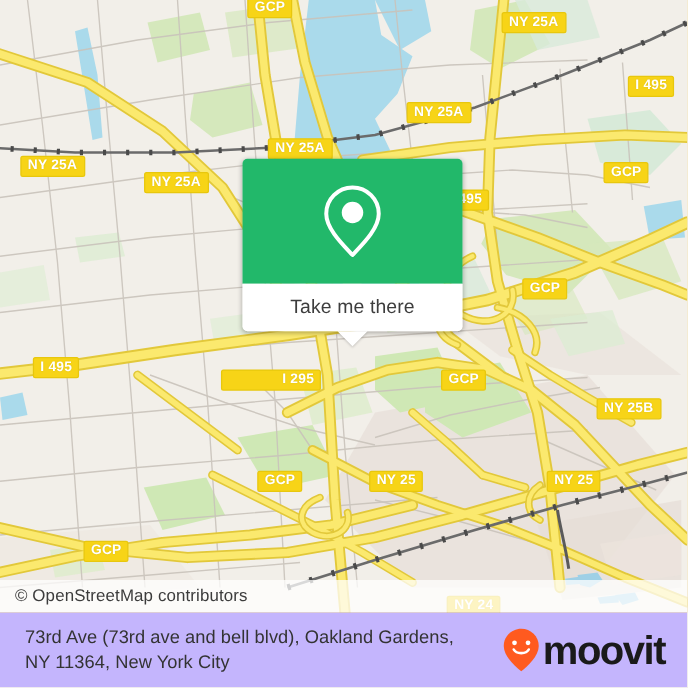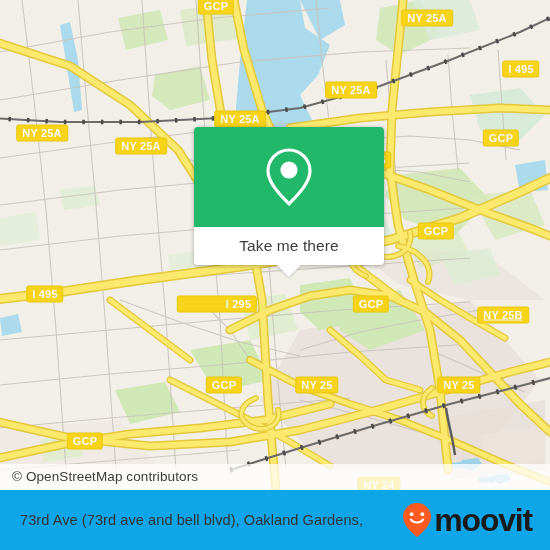--- a/index.html
+++ b/index.html
@@ -43,21 +43,21 @@
     letter-spacing: 0.2px;
     text-shadow: 0 0 1px rgba(150,125,0,.35);
     transform: translate(-50%, -50%);
     text-align: center;
   }
 
   
   .callout {
     position: absolute;
     left: 194px; top: 127px;
-    width: 190px;
+    width: 176px;
     border-radius: 4px;
     box-shadow: 0 1px 4px rgba(0,0,0,.30);
     overflow: visible;
     z-index: 40;
   }
   .callout-top {
     background: #22b86a;
     height: 100px;
     border-radius: 4px 4px 0 0;
     display: flex;
@@ -101,21 +101,21 @@
     z-index: 30;
     letter-spacing: .1px;
     margin-top: 15px;
   }
 
   
   .footer {
     position: absolute;
     left: 0; top: 490px;
     width: 550px; height: 60px;
-    background: #0ea5e9;
+    background: #c4b5fd;
     display: flex;
     align-items: center;
     justify-content: space-between;
     padding: 0 18px 0 20px;
     z-index: 50;
   }
   .footer-address {
     font-size: 14.6px;
     line-height: 20px;
     color: #333333;
@@ -306,21 +306,21 @@
         <div class="shield" style="left: 351px; top: 90px;">NY 25A</div>
         <div class="shield" style="left: 240px; top: 119px;">NY 25A</div>
         <div class="shield" style="left: 42px; top: 133px;">NY 25A</div>
         <div class="shield" style="left: 141px; top: 146px;">NY 25A</div>
         <div class="shield" style="left: 501px; top: 138px;">GCP</div>
         <div class="shield" style="left: 373px; top: 160px;">I 495</div>
         <div class="shield" style="left: 436px; top: 231px;">GCP</div>
         <div class="shield" style="left: 45px; top: 294px;">I 495</div>
         <div class="shield" style="left: 217px; top: 304px; padding-left: 48px;">I 295</div>
         <div class="shield" style="left: 371px; top: 304px;">GCP</div>
-        <div class="shield" style="left: 503px; top: 315px; text-decoration: underline;">NY 25B</div>
+        <div class="shield" style="left: 503px; top: 327px;">NY 25B</div>
         <div class="shield" style="left: 224px; top: 385px;">GCP</div>
         <div class="shield" style="left: 317px; top: 385px;">NY 25</div>
         <div class="shield" style="left: 459px; top: 385px;">NY 25</div>
         <div class="shield" style="left: 85px; top: 441px;">GCP</div>
         <div class="shield" style="left: 379px; top: 485px;">NY 24</div>
       </div>
 
     <div class="callout">
       <div class="callout-top">
         <svg width="56" height="64" viewBox="0 0 56 64">
@@ -333,20 +333,21 @@
         <span class="callout-tail"></span>
       </div>
     </div>
 
     <div class="attribution">© OpenStreetMap contributors</div>
   </div>
 
   <div class="footer">
     <div class="footer-address">
       <div>73rd Ave (73rd ave and bell blvd), Oakland Gardens,</div>
+      <div>NY 11364, New York City</div>
     </div>
     <div class="brand">
       <svg width="30" height="36" viewBox="0 0 30 36">
         <path d="M15 1 C7.3 1 1 7.2 1 14.8 C1 23 10 31 15 35 C20 31 29 23 29 14.8 C29 7.2 22.7 1 15 1 Z" fill="#ff5a1f"></path>
         <circle cx="9.6" cy="12.2" r="1.9" fill="#ffffff"></circle>
         <circle cx="20.4" cy="12.2" r="1.9" fill="#ffffff"></circle>
         <path d="M9 17.6 C11 21.4 19 21.4 21 17.6" fill="none" stroke="#ffffff" stroke-width="2.1" stroke-linecap="round"></path>
       </svg>
       <span class="brand-word">moovit</span>
     </div>

